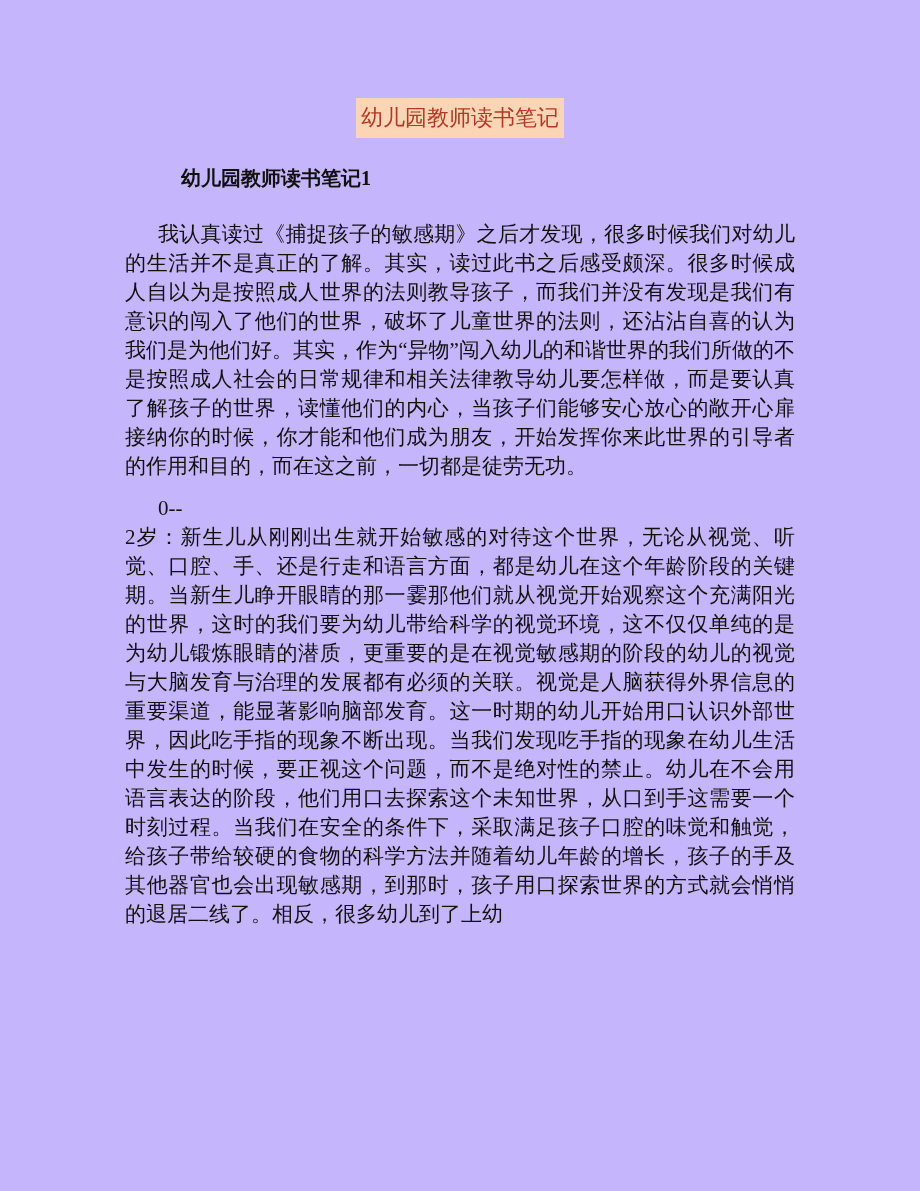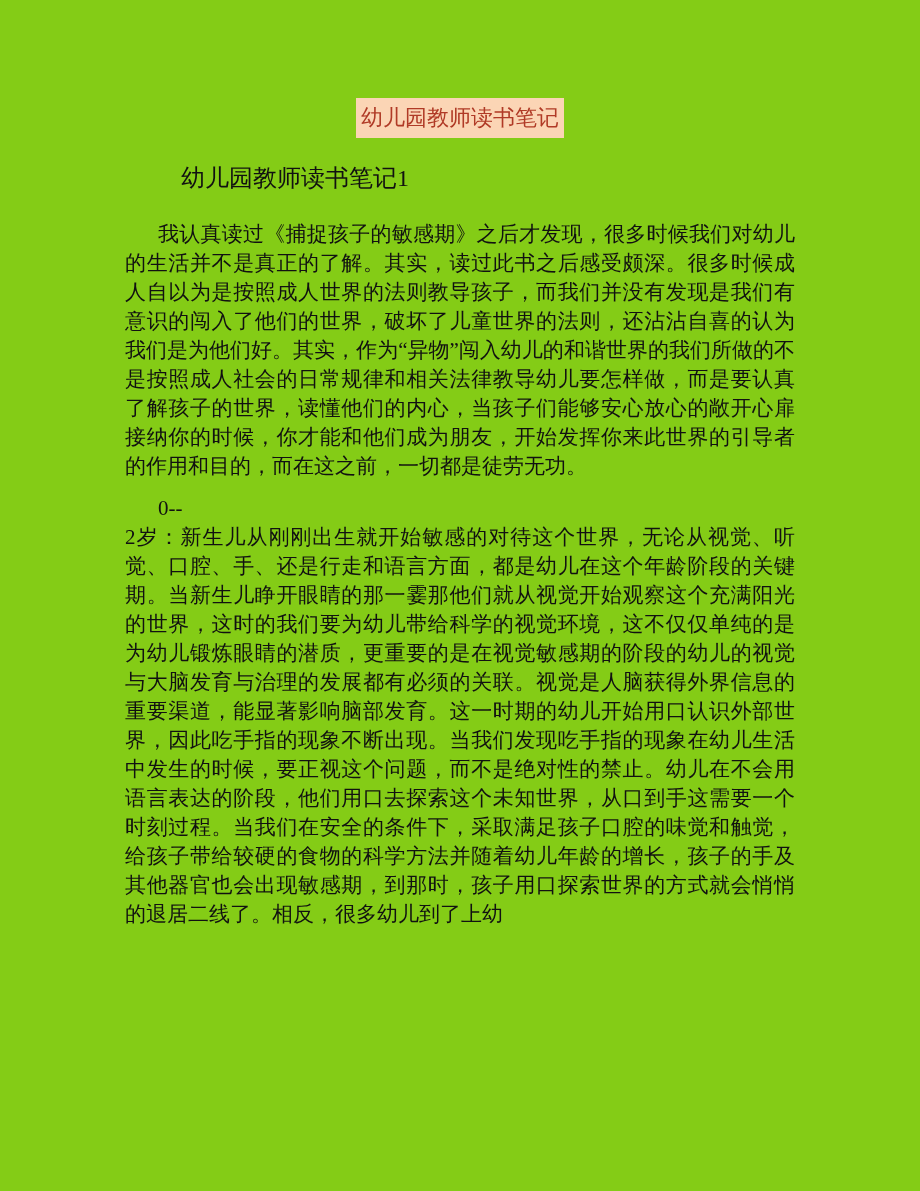--- a/index.html
+++ b/index.html
@@ -12,36 +12,36 @@
     height: 1191px;
     overflow: hidden;
     font-family: "Liberation Serif", "DejaVu Serif", serif;
     color: #111111;
   }
   .page {
     box-sizing: border-box;
     width: 920px;
     height: 1191px;
     padding: 98px 125px 40px 125px;
-    background: #84cc16;
+    background: #c4b5fd;
   }
   .title-line {
     text-align: center;
     margin: 0 0 26px 0;
     font-size: 22px;
     line-height: 34px;
   }
   .title-hl {
     display: inline-block;
     padding: 3px 5px;
     
   }
   .subtitle {
-    font-size: 24px;
-    font-weight: normal;
+    font-size: 20px;
+    font-weight: bold;
     line-height: 29px;
     margin: 0 0 27px 0;
     text-indent: 56px;
   }
   .para {
     font-size: 21px;
     line-height: 29px;
     text-align: justify;
     margin: 0 0 13px 0;
     word-break: break-all;

